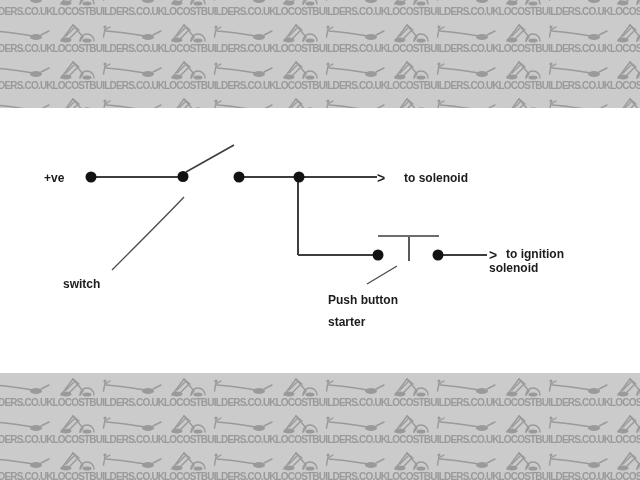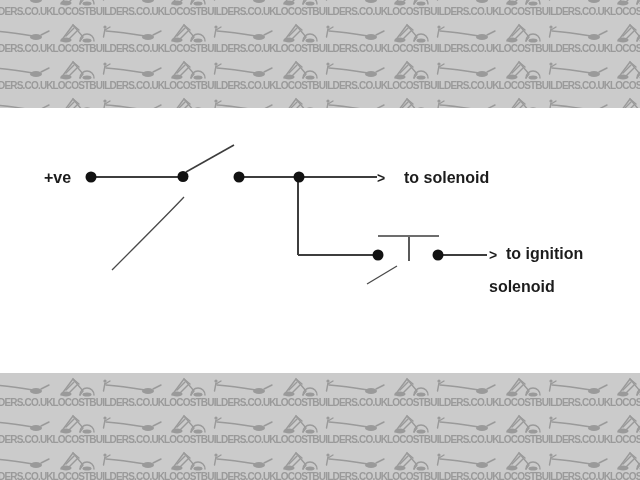--- a/index.html
+++ b/index.html
@@ -22,21 +22,21 @@
     display:block;white-space:nowrap;
     font-size:10px;font-weight:bold;letter-spacing:-0.8px;
     color:var(--wm-ink,#9a9a9a);
     margin-top:0px;
   }
   #diagram{
     position:absolute;left:0;top:0;width:640px;height:480px;
   }
   .dlabel{
     position:absolute;white-space:nowrap;
-    font-size:16px;font-weight:bold;color:var(--diag-ink,#1c1c1c);
+    font-size:12px;font-weight:bold;color:var(--diag-ink,#1c1c1c);
     line-height:22px;
   }
   .arrow{
     position:absolute;white-space:nowrap;
     font-size:14px;font-weight:bold;color:var(--diag-ink,#1c1c1c);
   }
 </style>
 </head>
 <body style="--band-bg: #cbcbcb; --wm-ink: #9a9a9a; --diag-ink: #1c1c1c;">
 
@@ -943,17 +943,20 @@
     <circle cx="378" cy="255" r="5.5"></circle>
     <circle cx="438" cy="255" r="5.5"></circle>
   </g>
 </svg>
 
 <div class="dlabel" style="left:44px;top:167px;">+ve</div>
 <div class="arrow" style="left:377px;top:170px;">&gt;</div>
 <div class="dlabel" style="left:404px;top:167px;">to solenoid</div>
 <div class="arrow" style="left:489px;top:247px;">&gt;</div>
 <div class="dlabel" style="left:506px;top:243px;">to ignition</div>
-<div class="dlabel" style="left:489px;top:276px;text-align:center;">solenoid</div>
+<div class="dlabel" style="left:489px;top:257px;text-align:center;">solenoid</div>
 <div class="dlabel" style="left:63px;top:273px;">
+  <span style="display:block">switch</span>
 </div>
 <div class="dlabel" style="left:328px;top:289px;">
+  <span style="display:block">Push button</span>
+  <span style="display:block">starter</span>
 </div>
 
 </body></html>

